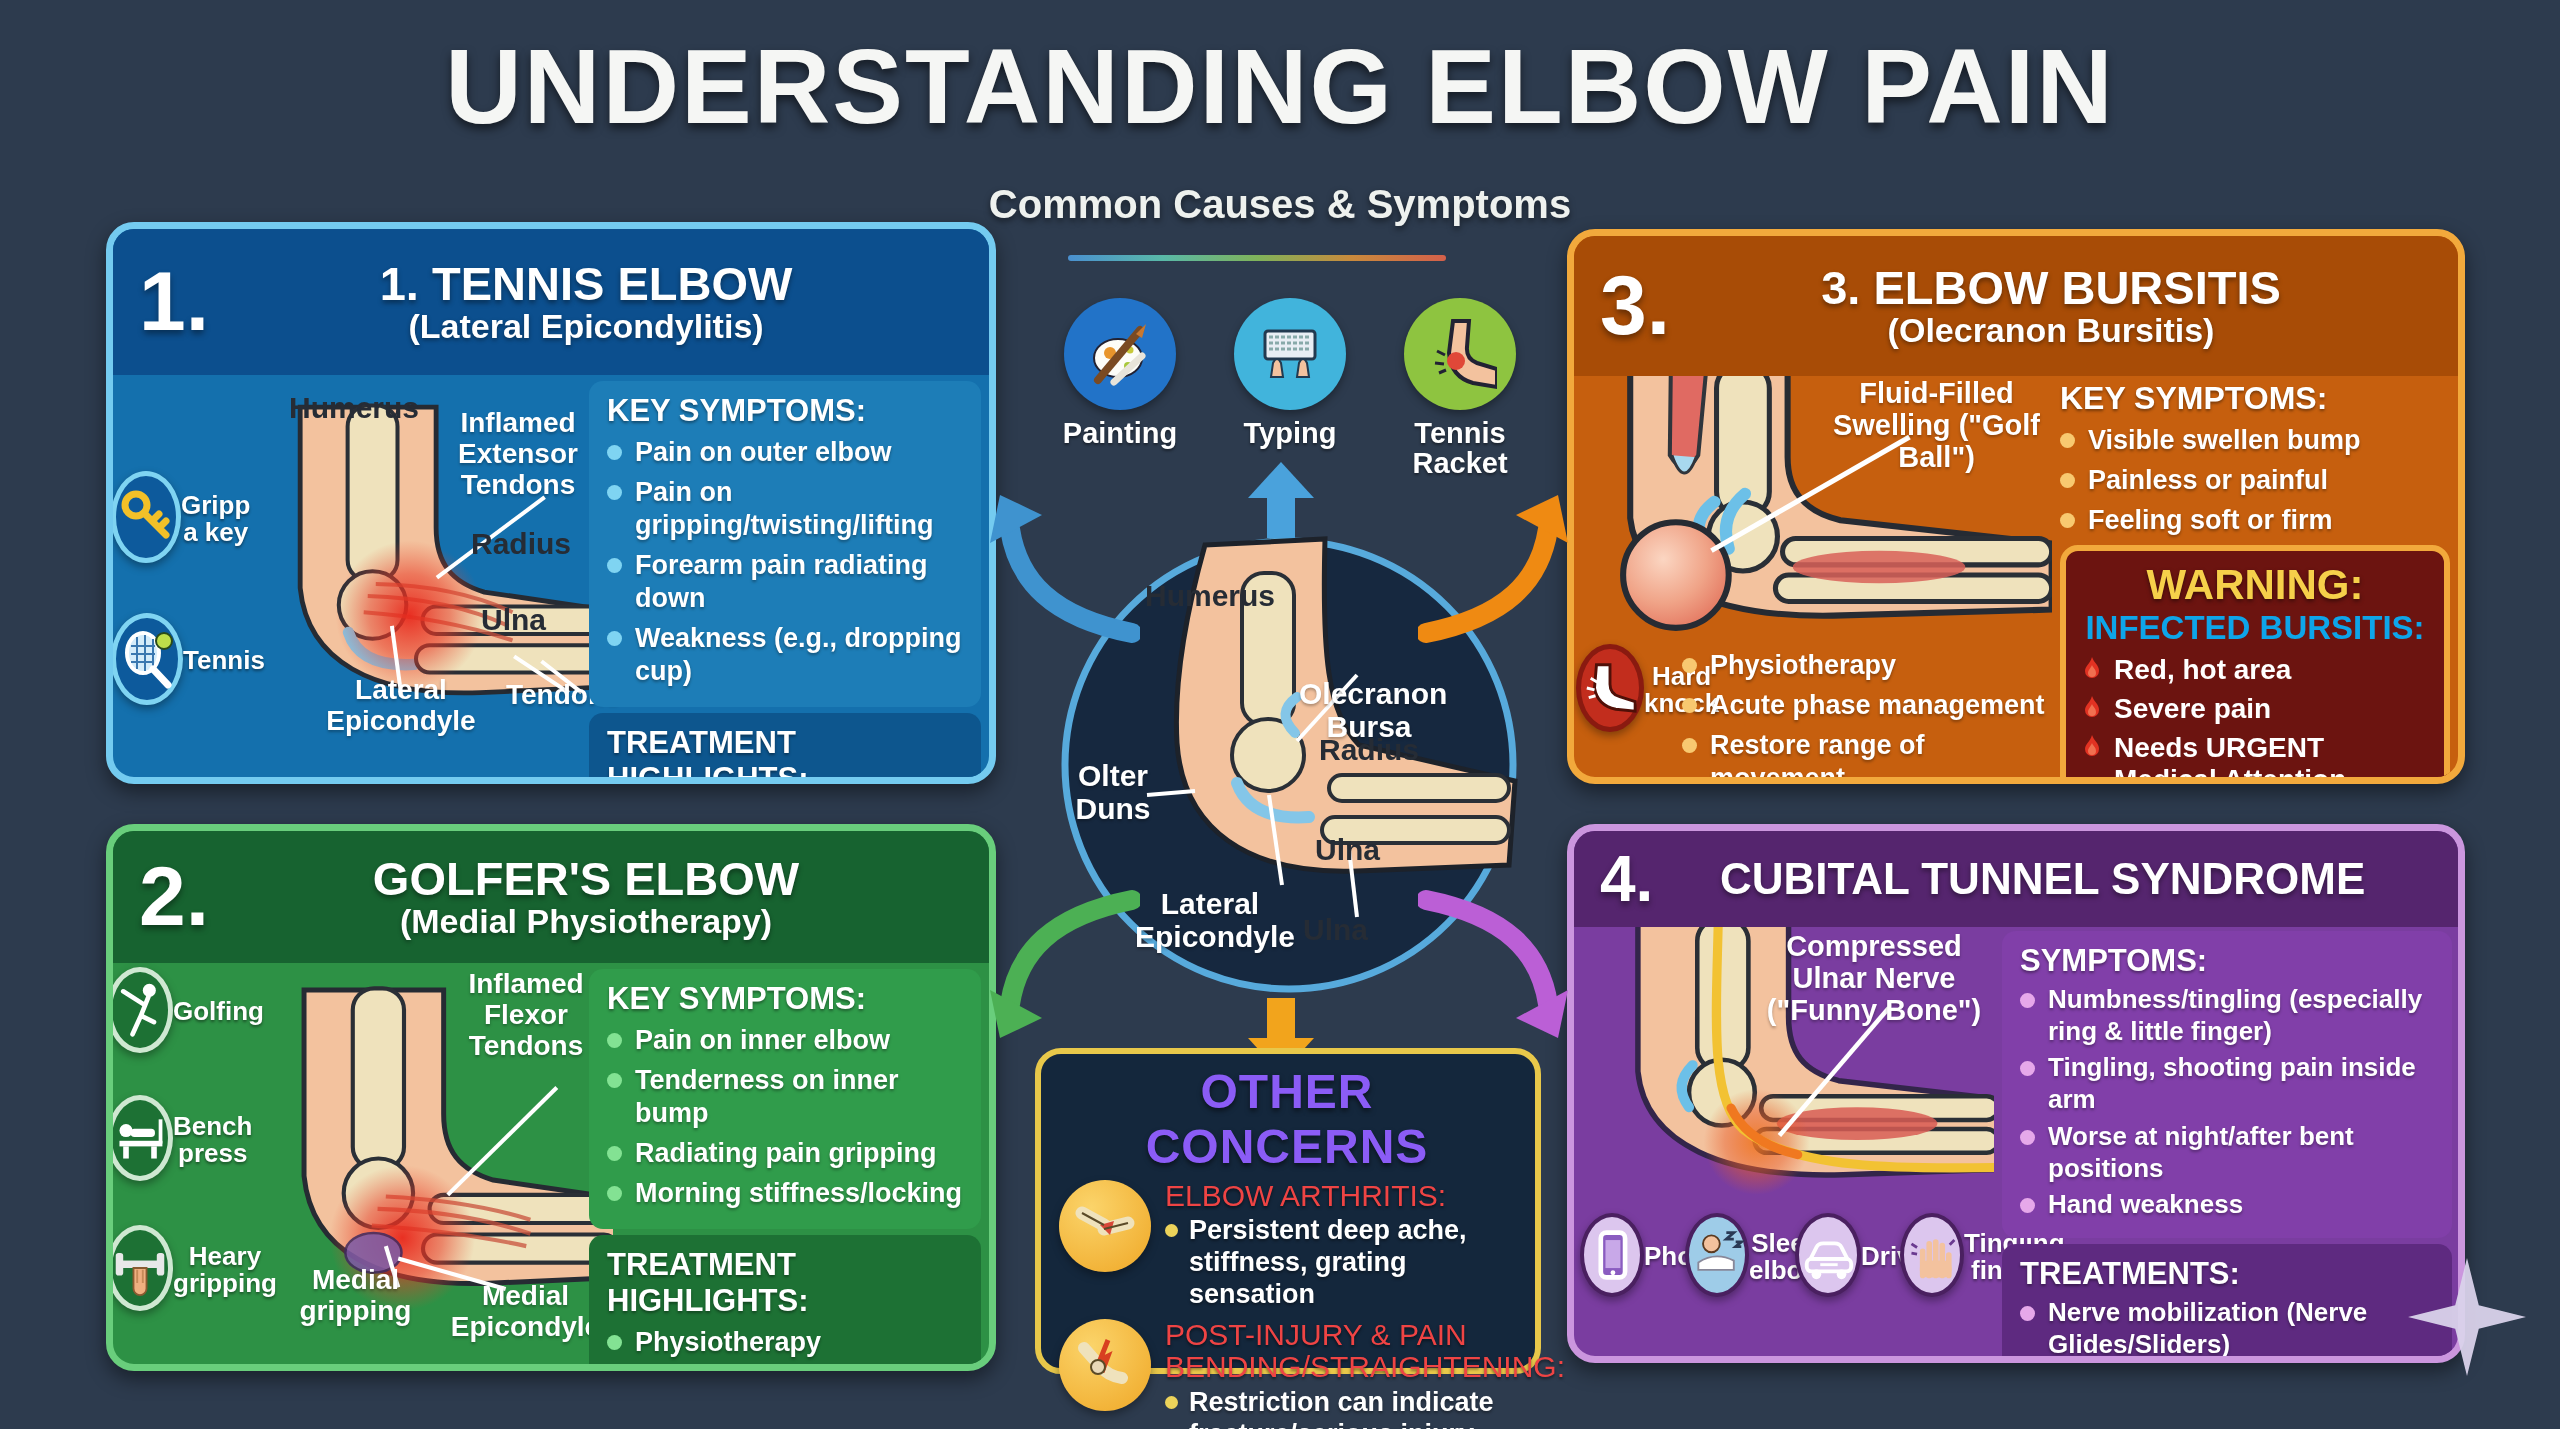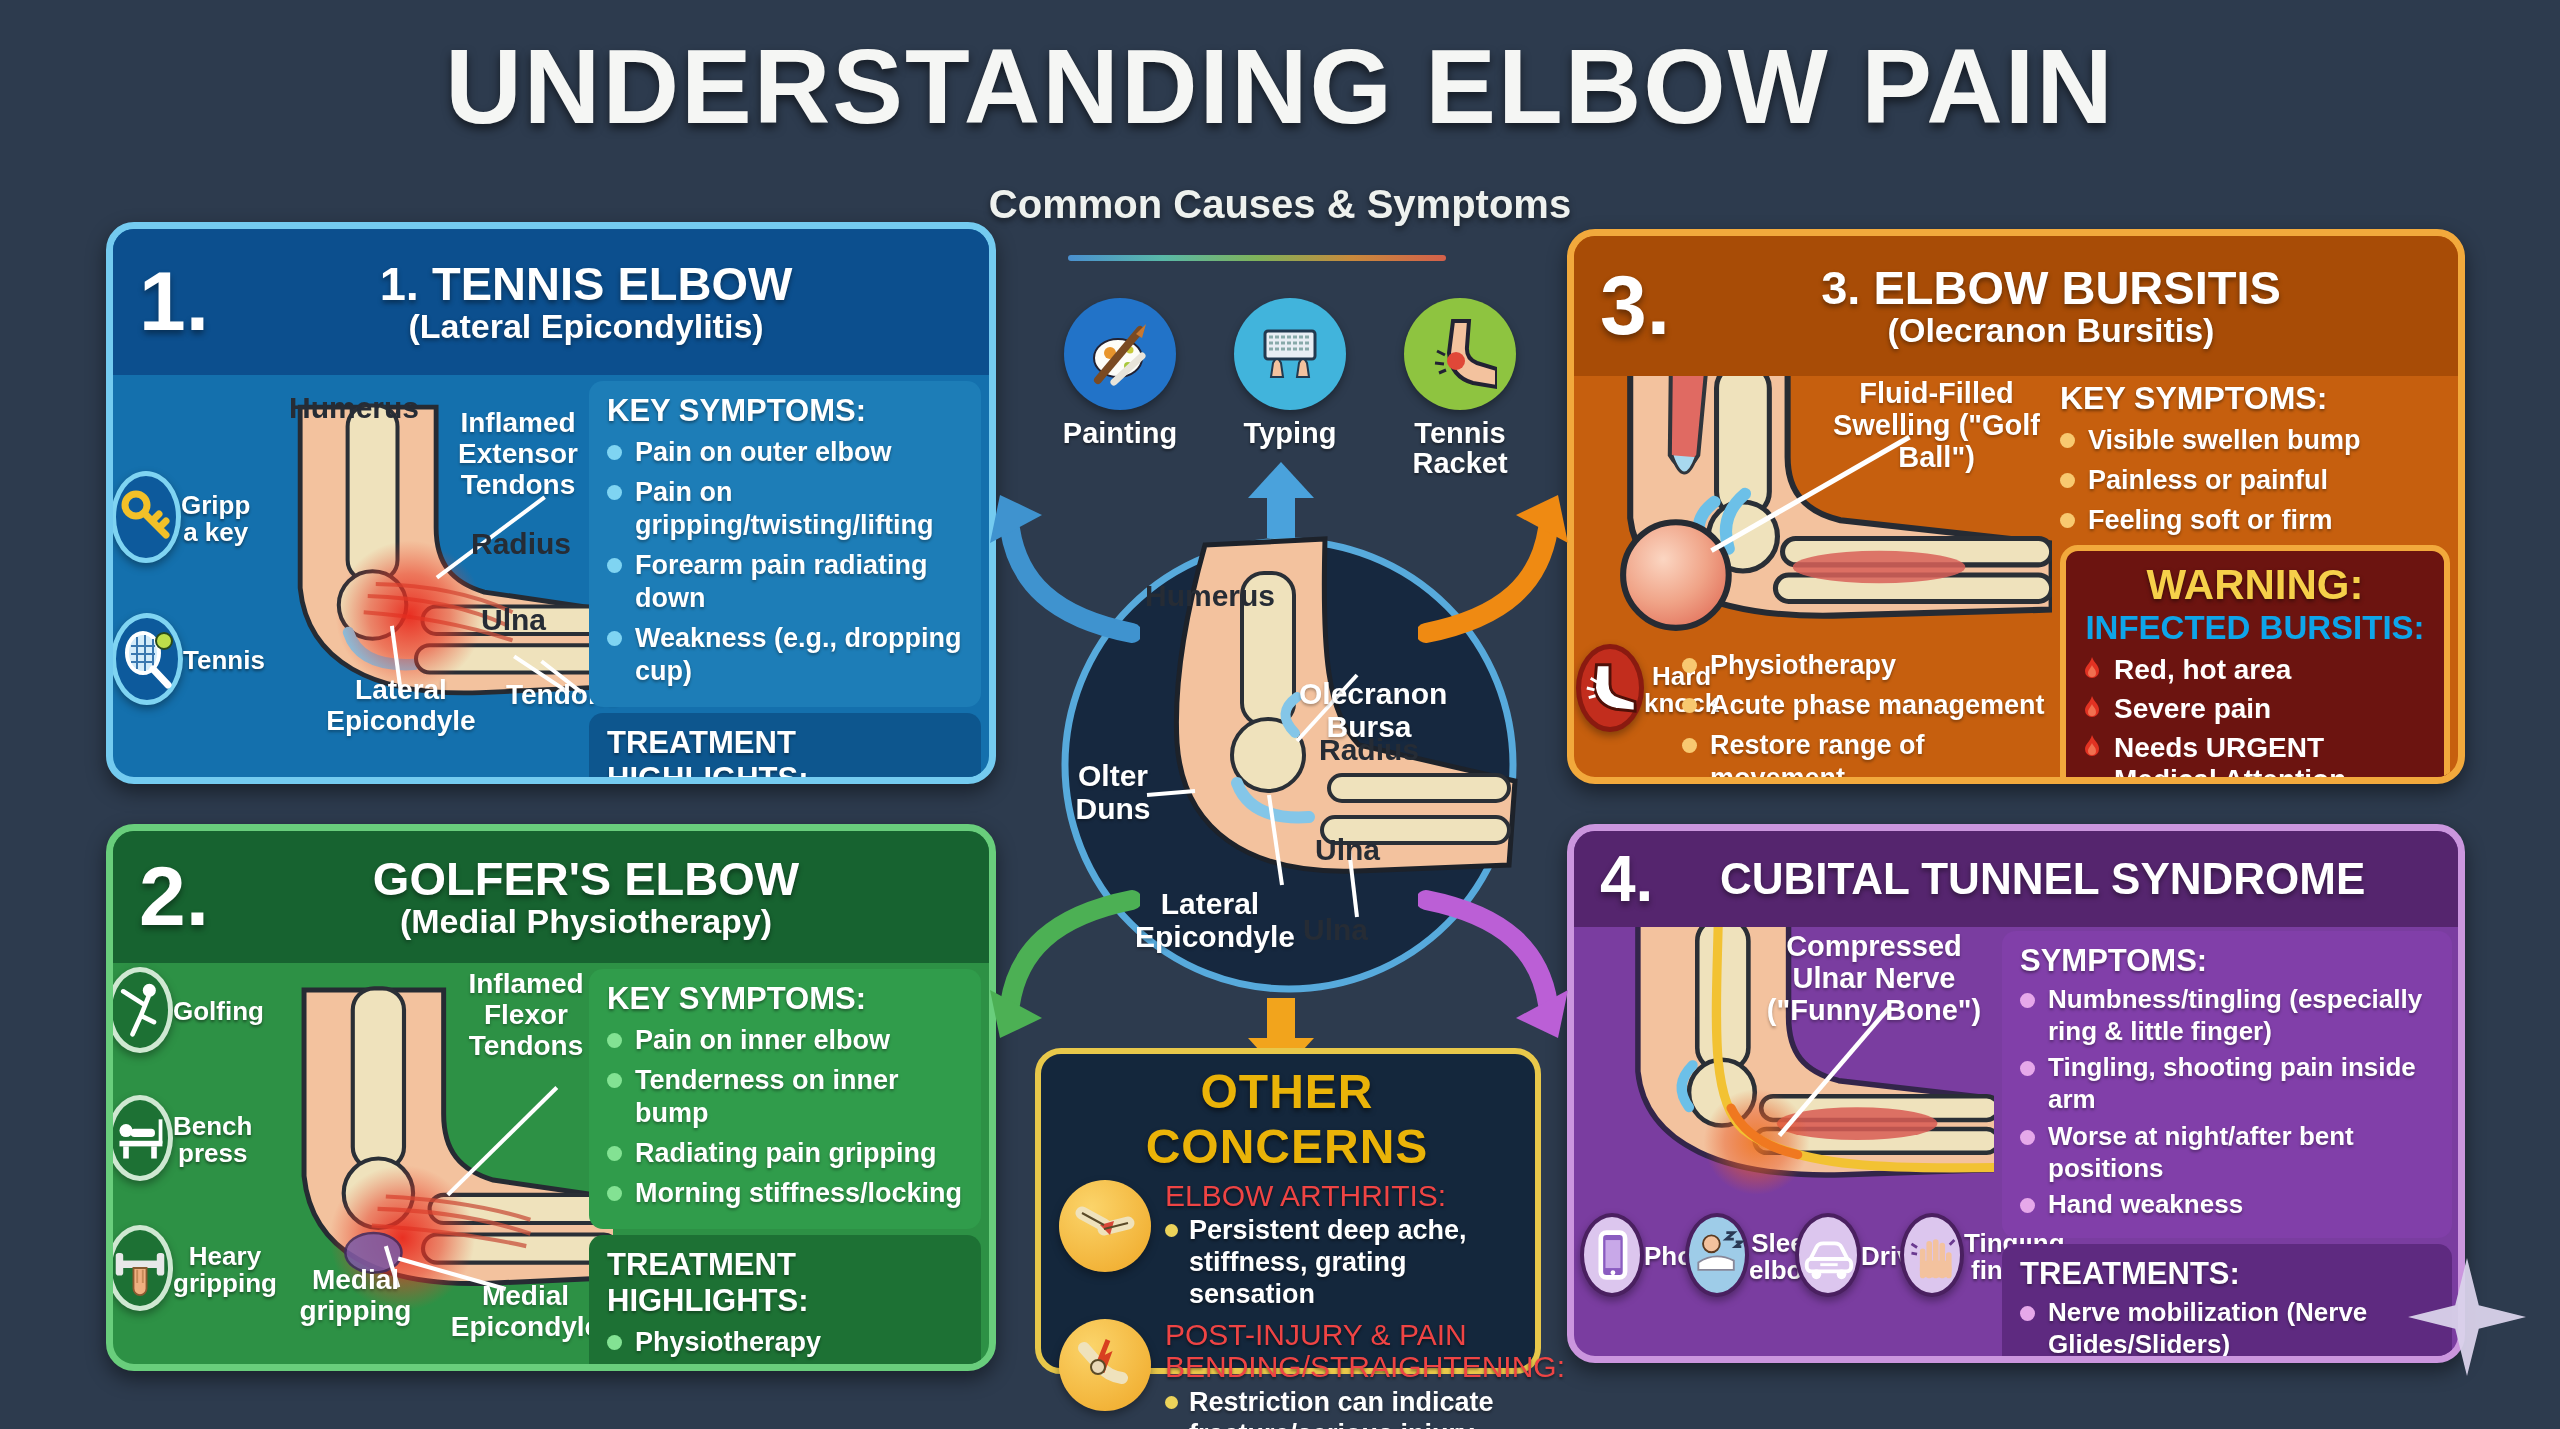--- a/index.html
+++ b/index.html
@@ -87,21 +87,21 @@
   .act .ilabel{font-size:29px;margin-top:8px;}
 
   .ccirc{position:absolute;left:1057px;top:533px;width:464px;height:464px;}
   .ccirc .alabel{font-size:30px;}
 
   .arrow{position:absolute;}
 
   
   .p-other{position:absolute;left:1035px;top:1048px;width:506px;height:326px;background:#14273c;
     border:6px solid #e8c84a;border-radius:26px;padding:10px 20px 8px 18px;}
-  .oc-title{font-size:48px;font-weight:bold;color:#eab308;text-align:center;letter-spacing:1px;
+  .oc-title{font-size:48px;font-weight:bold;color:#8b5cf6;text-align:center;letter-spacing:1px;
     text-shadow:0 3px 5px rgba(0,0,0,.5);margin-bottom:6px;}
   .oc-row{display:flex;gap:14px;align-items:flex-start;margin-bottom:8px;}
   .oc-row .icirc{width:92px;height:92px;flex:0 0 auto;background:radial-gradient(circle at 35% 30%,#fbd46a,#efa726);}
   .oc-head{font-size:30px;font-weight:normal;color:#ef4444;line-height:1.08;text-shadow:0 2px 3px rgba(0,0,0,.5);}
   .oc-li{display:flex;gap:11px;font-size:27px;font-weight:bold;color:#fff;line-height:1.18;margin-top:3px;
     text-shadow:0 2px 3px rgba(0,0,0,.4);}
   .oc-li .dot{flex:0 0 auto;width:13px;height:13px;border-radius:50%;background:#ecd35a;margin-top:9px;}
 
   .sparkle{position:absolute;left:2408px;top:1258px;width:118px;height:118px;background:#d9d2ea;opacity:.95;
     clip-path:polygon(50% 0,60% 40%,100% 50%,60% 60%,50% 100%,40% 60%,0 50%,40% 40%);}

